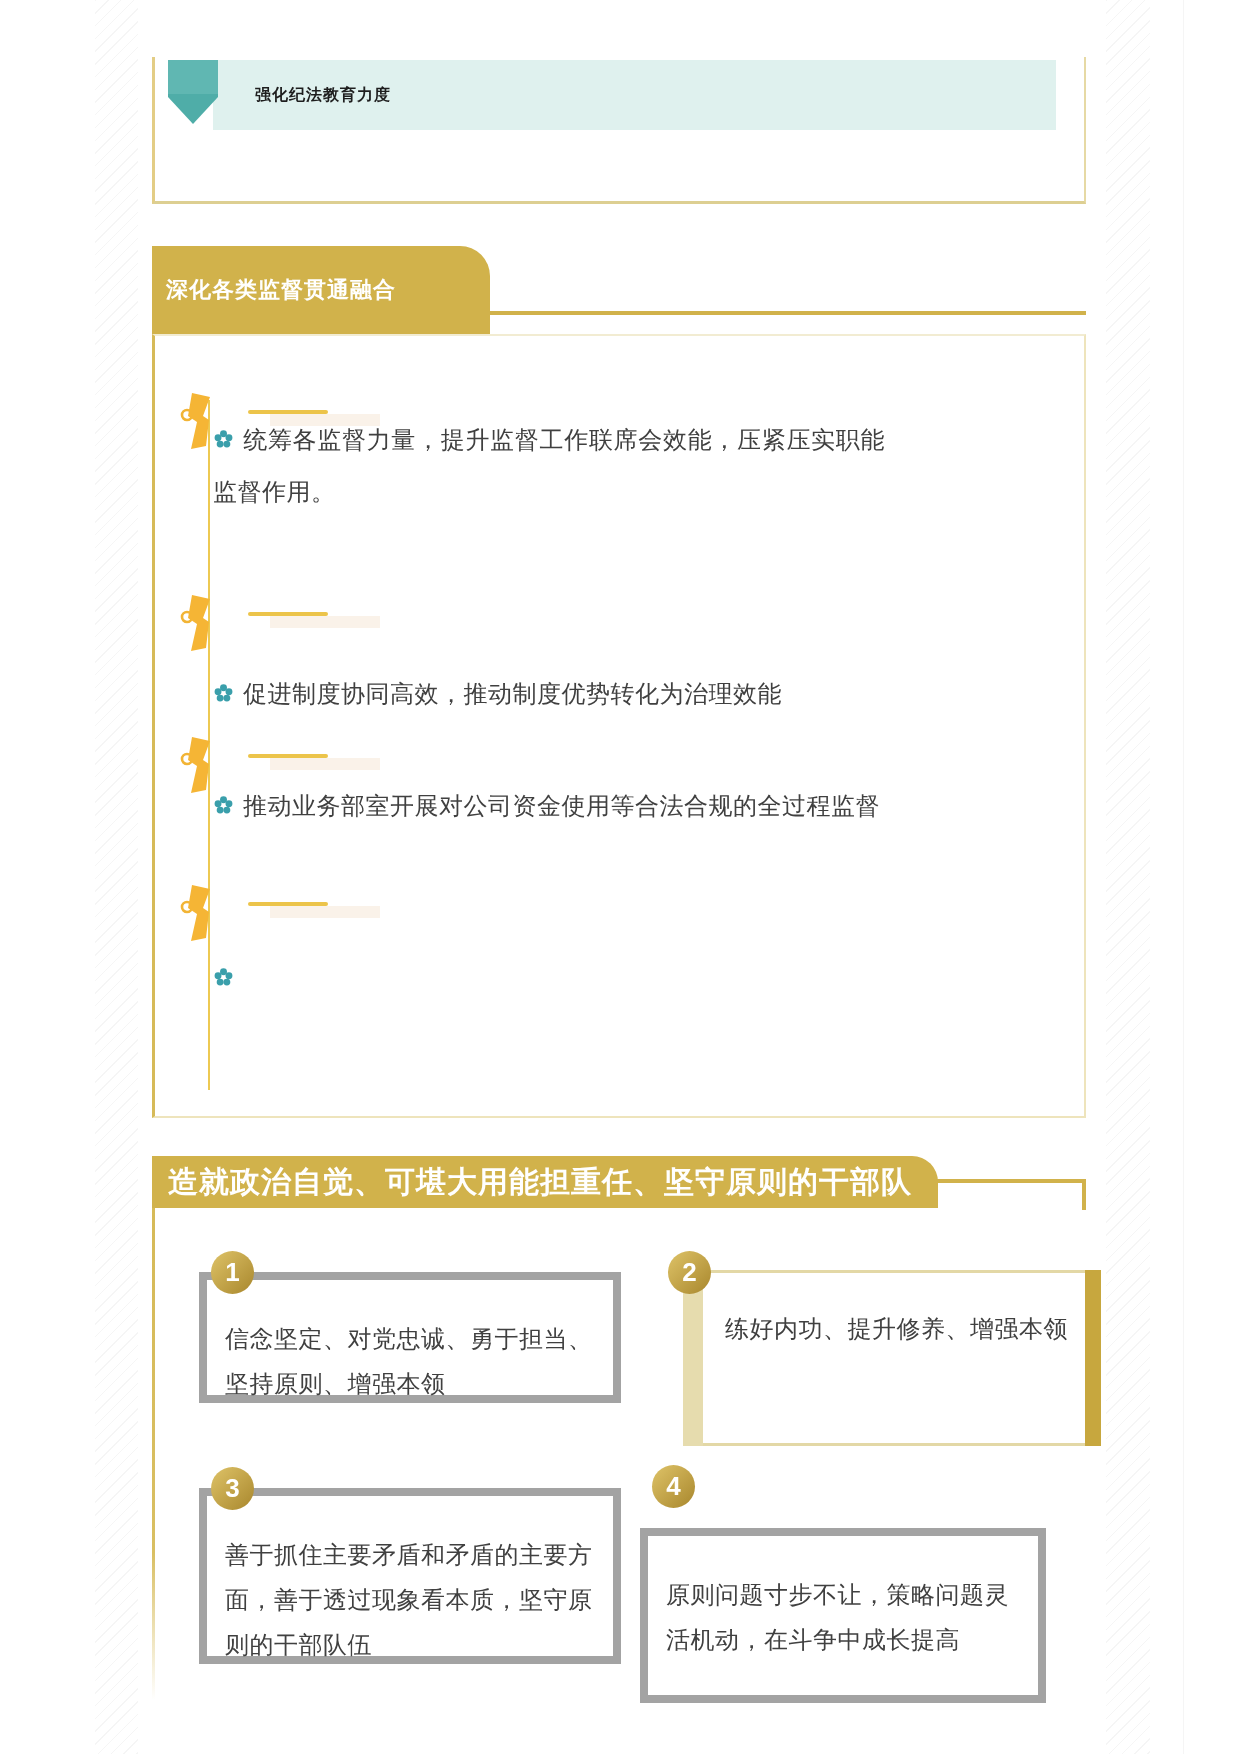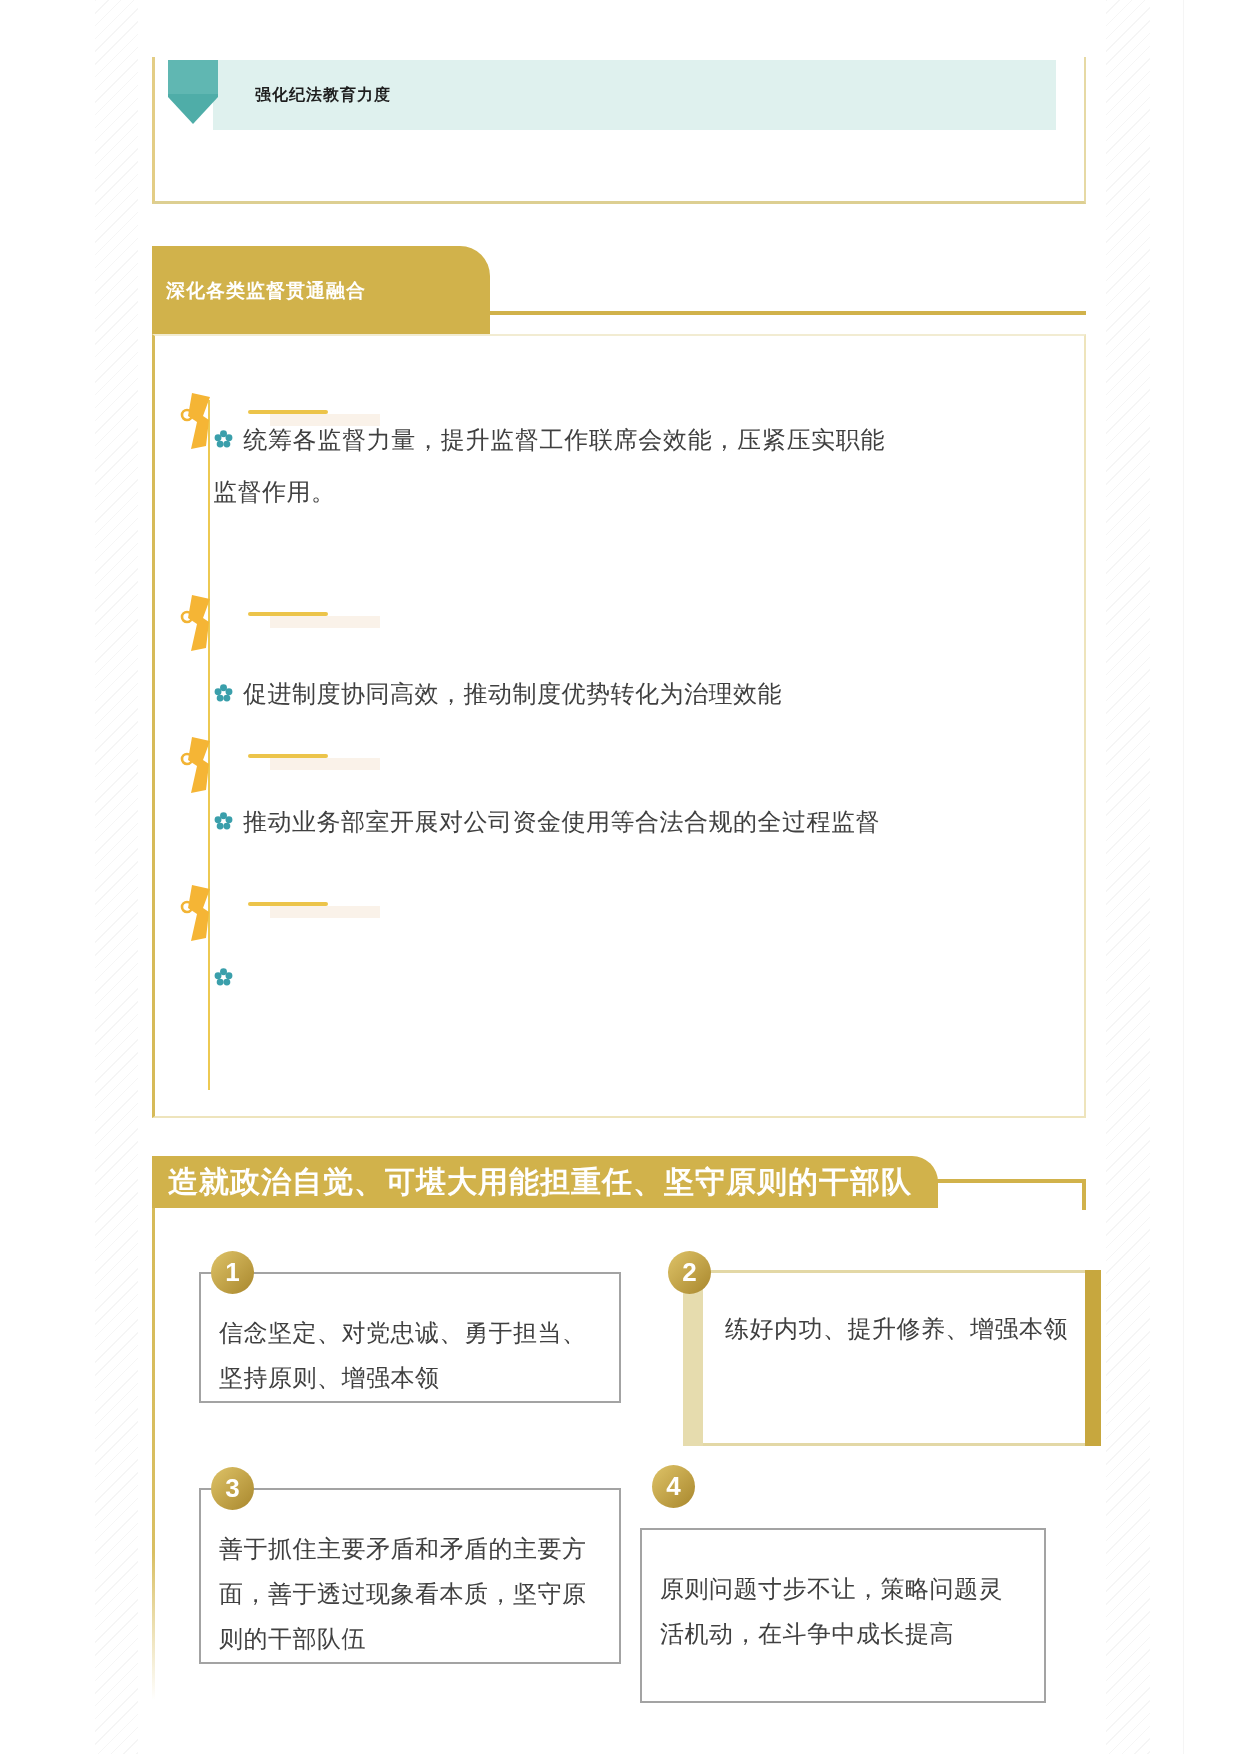--- a/index.html
+++ b/index.html
@@ -39,21 +39,21 @@
     clip-path:polygon(0 0, 100% 0, 100% 58%, 50% 100%, 0 58%);
   }
 
   
   .gold-block {
     position:absolute; background:#d1b24b; color:#ffffff; font-weight:bold;
     border-radius:0 30px 0 0;
   }
   .s2-head { left:152px; top:246px; width:338px; height:88px;
     display:flex; flex-direction:column; justify-content:space-evenly; padding:4px 0 4px 14px; }
-  .s2-head .hl { font-size:19px; letter-spacing:1px; line-height:1; }
+  .s2-head .hl { font-size:22px; letter-spacing:1px; line-height:1; }
   .s2-line { position:absolute; left:490px; top:311px; width:596px; height:4px; background:#d1b24b; }
 
   .s3-head { left:152px; top:1156px; width:786px; height:52px;
     font-size:30px; line-height:52px; padding-left:16px; letter-spacing:1px; border-radius:0 26px 0 0; }
   .s3-line { position:absolute; left:934px; top:1179px; width:152px; height:4px; background:#d1b24b; }
   .s3-line-cap { position:absolute; left:1082px; top:1179px; width:4px; height:31px; background:#d1b24b; }
   .s3-left-line { position:absolute; left:152px; top:1208px; width:3px; height:492px;
     background:linear-gradient(#d6ba58 0%, #d9bf62 70%, rgba(214,186,88,0) 100%); }
 
   
@@ -68,21 +68,21 @@
   .dash-smear { position:absolute; left:270px; width:110px; height:12px; background:#f8ede2; opacity:0.75; }
 
   .bullet {
     position:absolute; left:213px; width:672px;
     font-size:24px; line-height:52px; color:#404040; letter-spacing:0.5px;
     text-align:justify;
   }
   .flower { display:inline-block; width:21px; height:21px; vertical-align:-2px; margin-right:9px; }
 
   
-  .nbox { position:absolute; background:#ffffff; border:2px solid #a3a3a3; }
+  .nbox { position:absolute; background:#ffffff; border:8px solid #a3a3a3; }
   .nbox-inner { position:absolute; left:18px; right:18px; top:36px;
     font-size:24px; line-height:45px; color:#404040; letter-spacing:0.5px; }
   .nbox2 { border:none;margin-left:43px; }
   .nbox2 .bar-left  { position:absolute; left:0; top:0; width:20px; height:100%; background:#e6dcae; }
   .nbox2 .bar-right { position:absolute; right:0; top:0; width:16px; height:100%; background:#c7a73e; }
   .nbox2 .bar-top    { position:absolute; left:20px; right:16px; top:0; height:3px; background:#e3d8a6; }
   .nbox2 .bar-bottom { position:absolute; left:20px; right:16px; bottom:0; height:3px; background:#e3d8a6; }
   .nbox2 .nbox-inner { left:42px; }
   .ncircle {
     position:absolute; width:43px; height:43px; border-radius:50%;
@@ -160,21 +160,21 @@
           <circle cx="10" cy="4.6" r="3.3"></circle>
           <circle cx="15.2" cy="8.4" r="3.3"></circle>
           <circle cx="13.2" cy="14.4" r="3.3"></circle>
           <circle cx="6.8" cy="14.4" r="3.3"></circle>
           <circle cx="4.8" cy="8.4" r="3.3"></circle>
         </g>
       <circle cx="10" cy="10" r="1.7" fill="#ffffff"></circle>
     </svg><span>统筹各监督力量，提升监督工作联席会效能，压紧压实职能监督作用。</span>
   </div>
 
-  <div class="bullet" style="top:796px">
+  <div class="bullet" style="top:780px">
     <svg class="flower" viewBox="0 0 20 20">
       <g fill="#3a9fab">
           <circle cx="10" cy="4.6" r="3.3"></circle>
           <circle cx="15.2" cy="8.4" r="3.3"></circle>
           <circle cx="13.2" cy="14.4" r="3.3"></circle>
           <circle cx="6.8" cy="14.4" r="3.3"></circle>
           <circle cx="4.8" cy="8.4" r="3.3"></circle>
         </g>
       <circle cx="10" cy="10" r="1.7" fill="#ffffff"></circle>
     </svg><span>推动业务部室开展对公司资金使用等合法合规的全过程监督</span>

